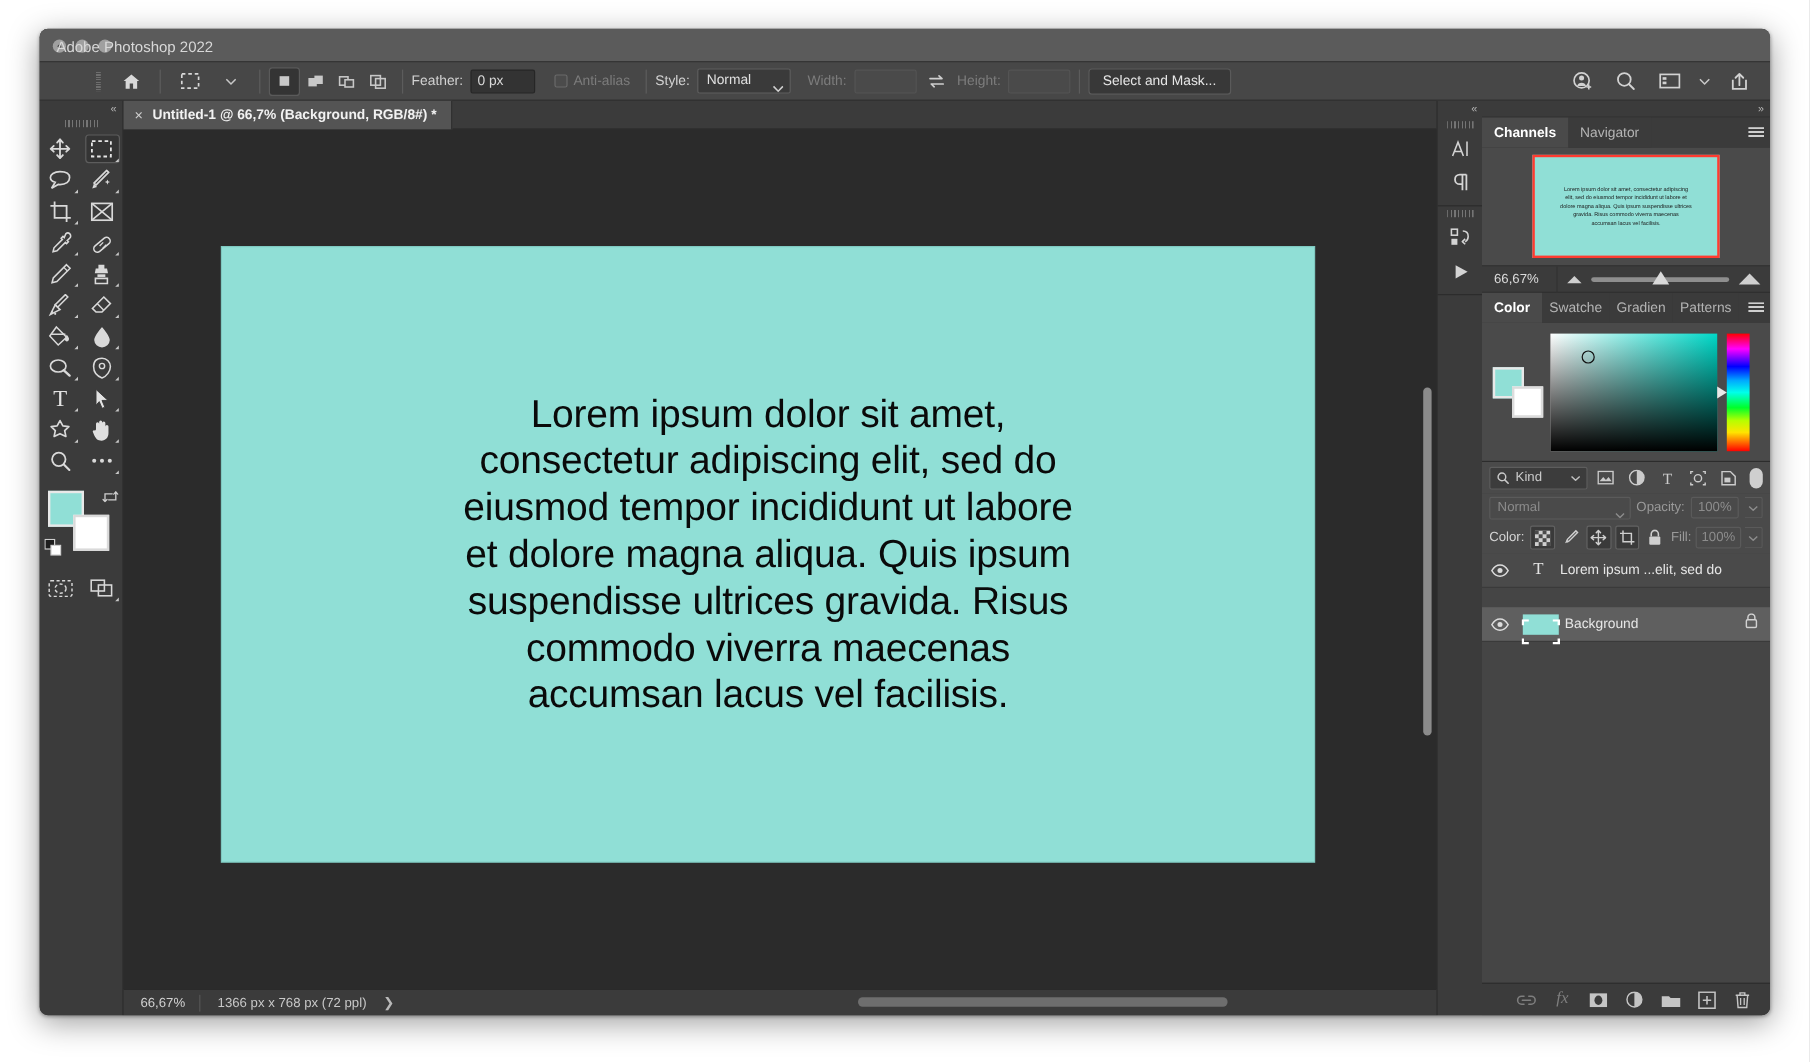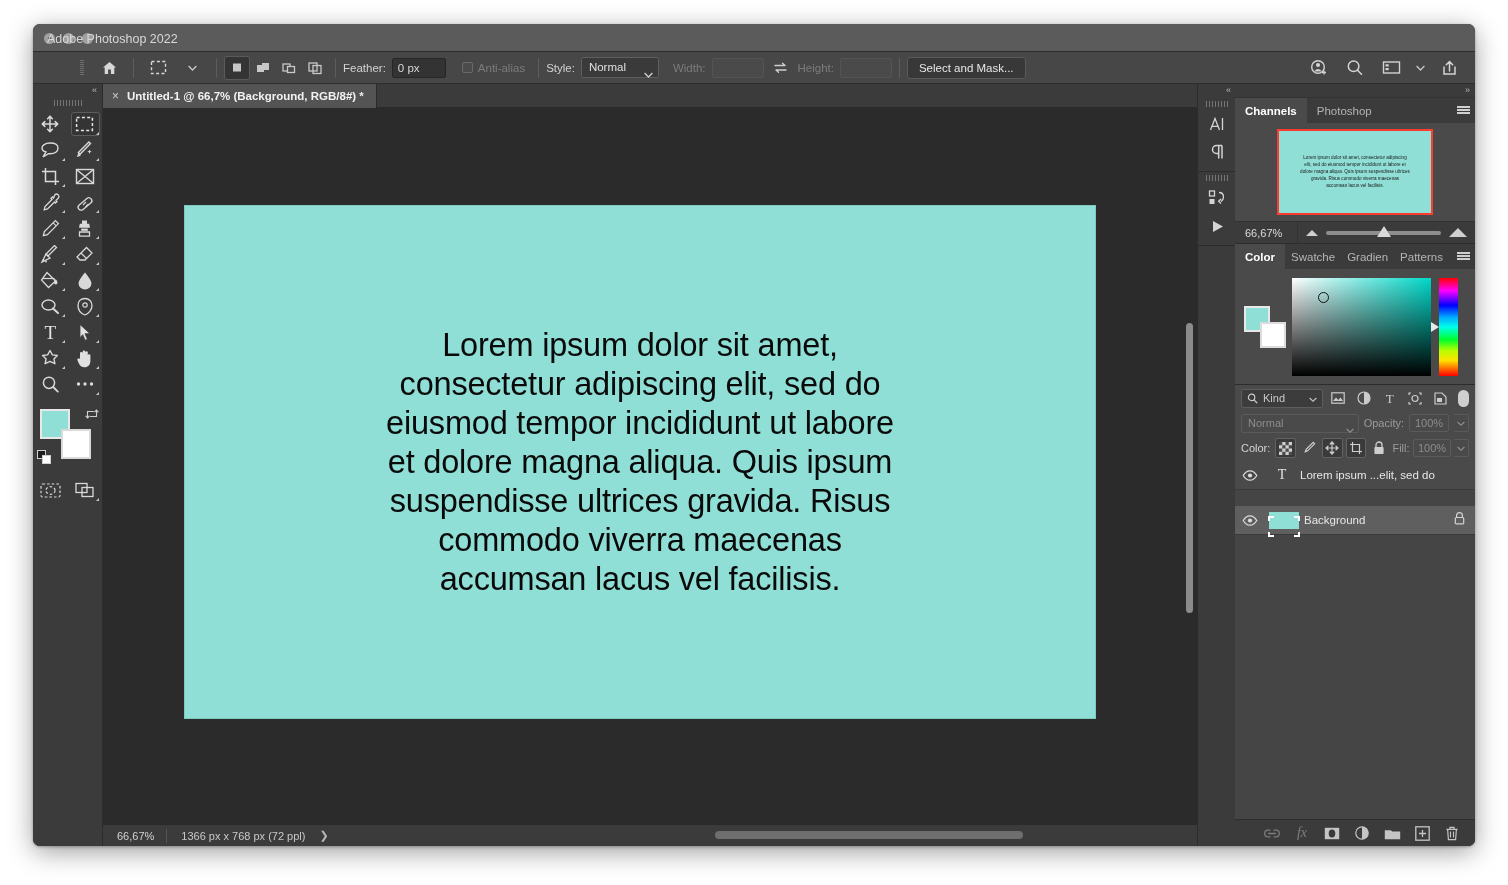--- a/index.html
+++ b/index.html
@@ -697,21 +697,21 @@
     </div>
 
     <div class="rpanels">
       <div class="rp-head">
         <span class="cc">»</span>
       </div>
 
       <div class="panel">
         <div class="ptabs">
           <div class="ptab active">Channels</div>
-          <div class="ptab">Photoshop</div>
+          <div class="ptab">Navigator</div>
           <div class="pmenu">
                 <i></i>
               </div>
         </div>
         <div class="pbody">
           <div class="nav-thumbwrap">
             <div class="nav-thumb">
               <div class="nt">Lorem ipsum dolor sit amet, consectetur adipiscing elit, sed do eiusmod tempor incididunt ut labore et dolore magna aliqua. Quis ipsum suspendisse ultrices gravida. Risus commodo viverra maecenas accumsan lacus vel facilisis.</div>
             </div>
           </div>

